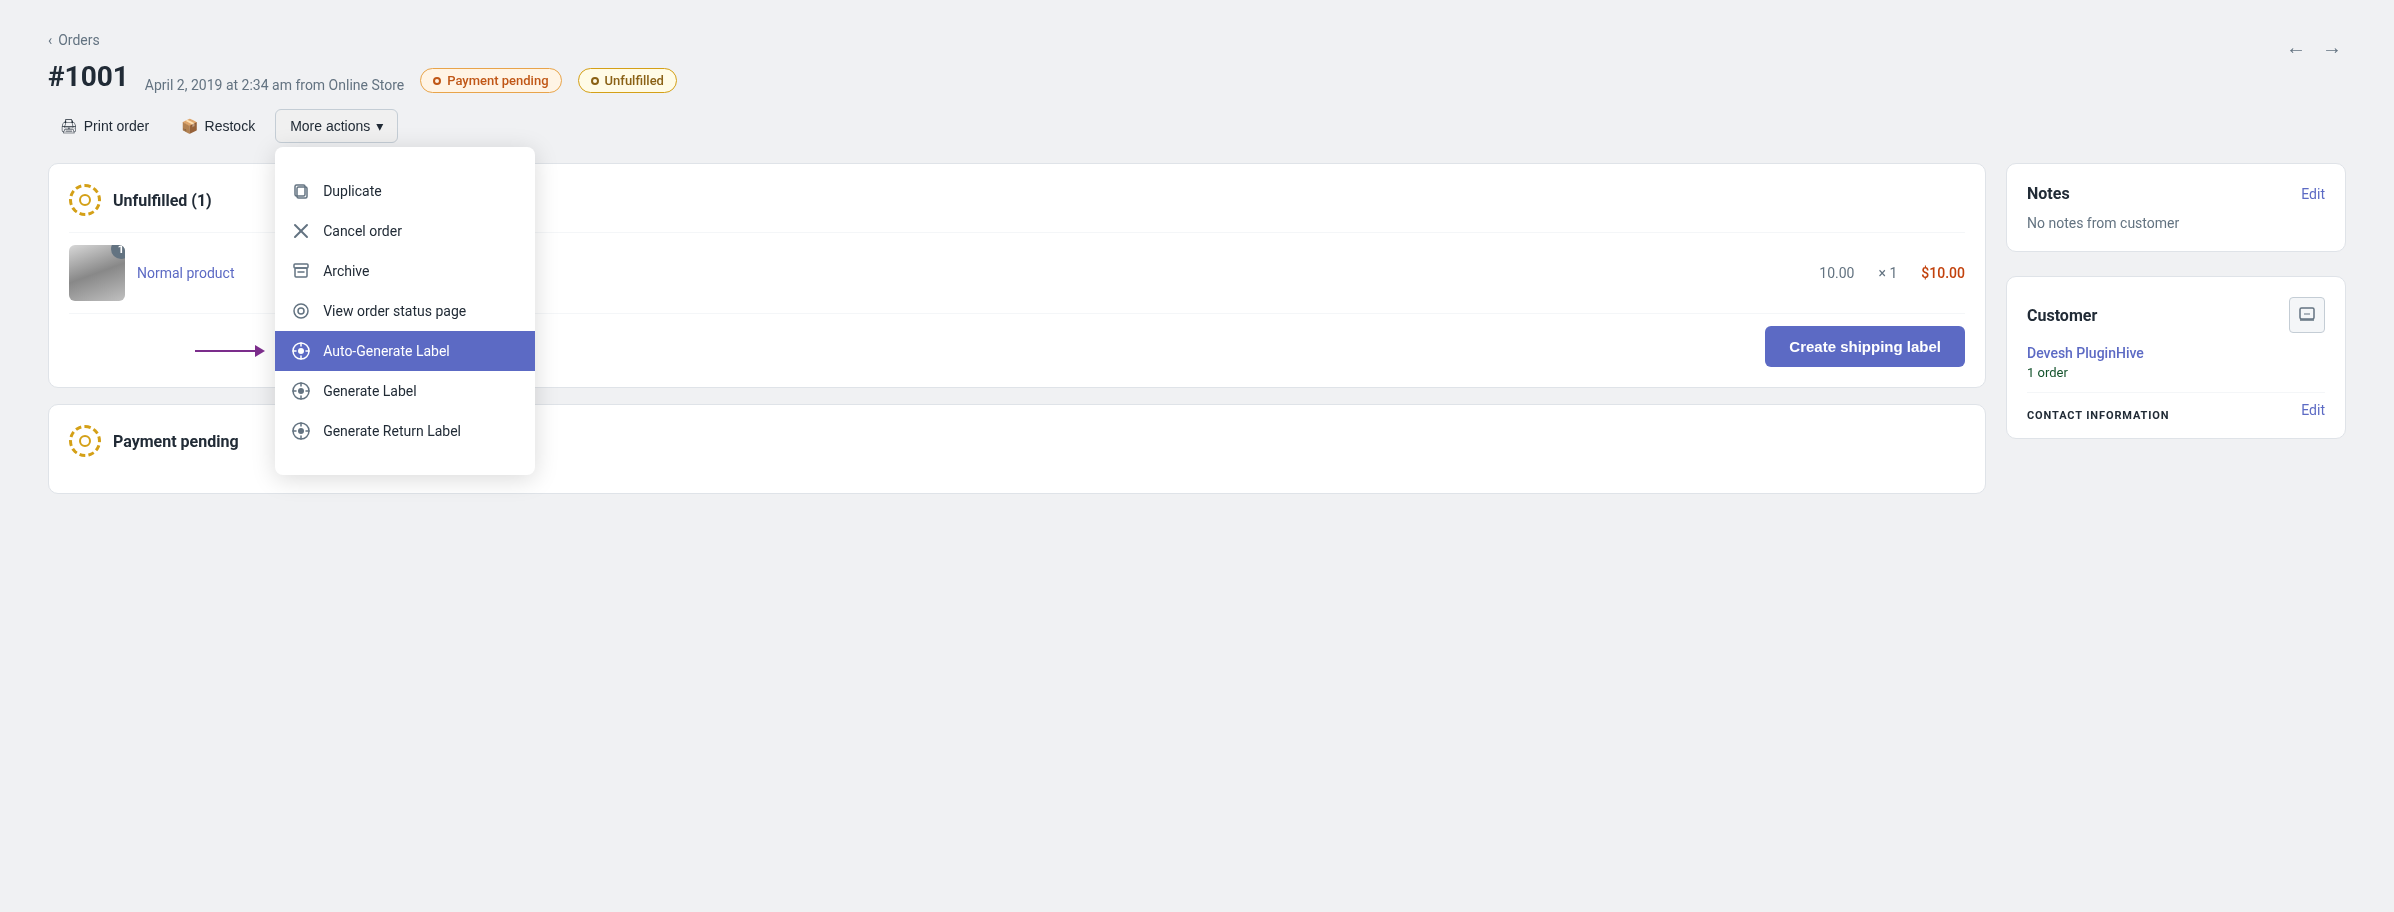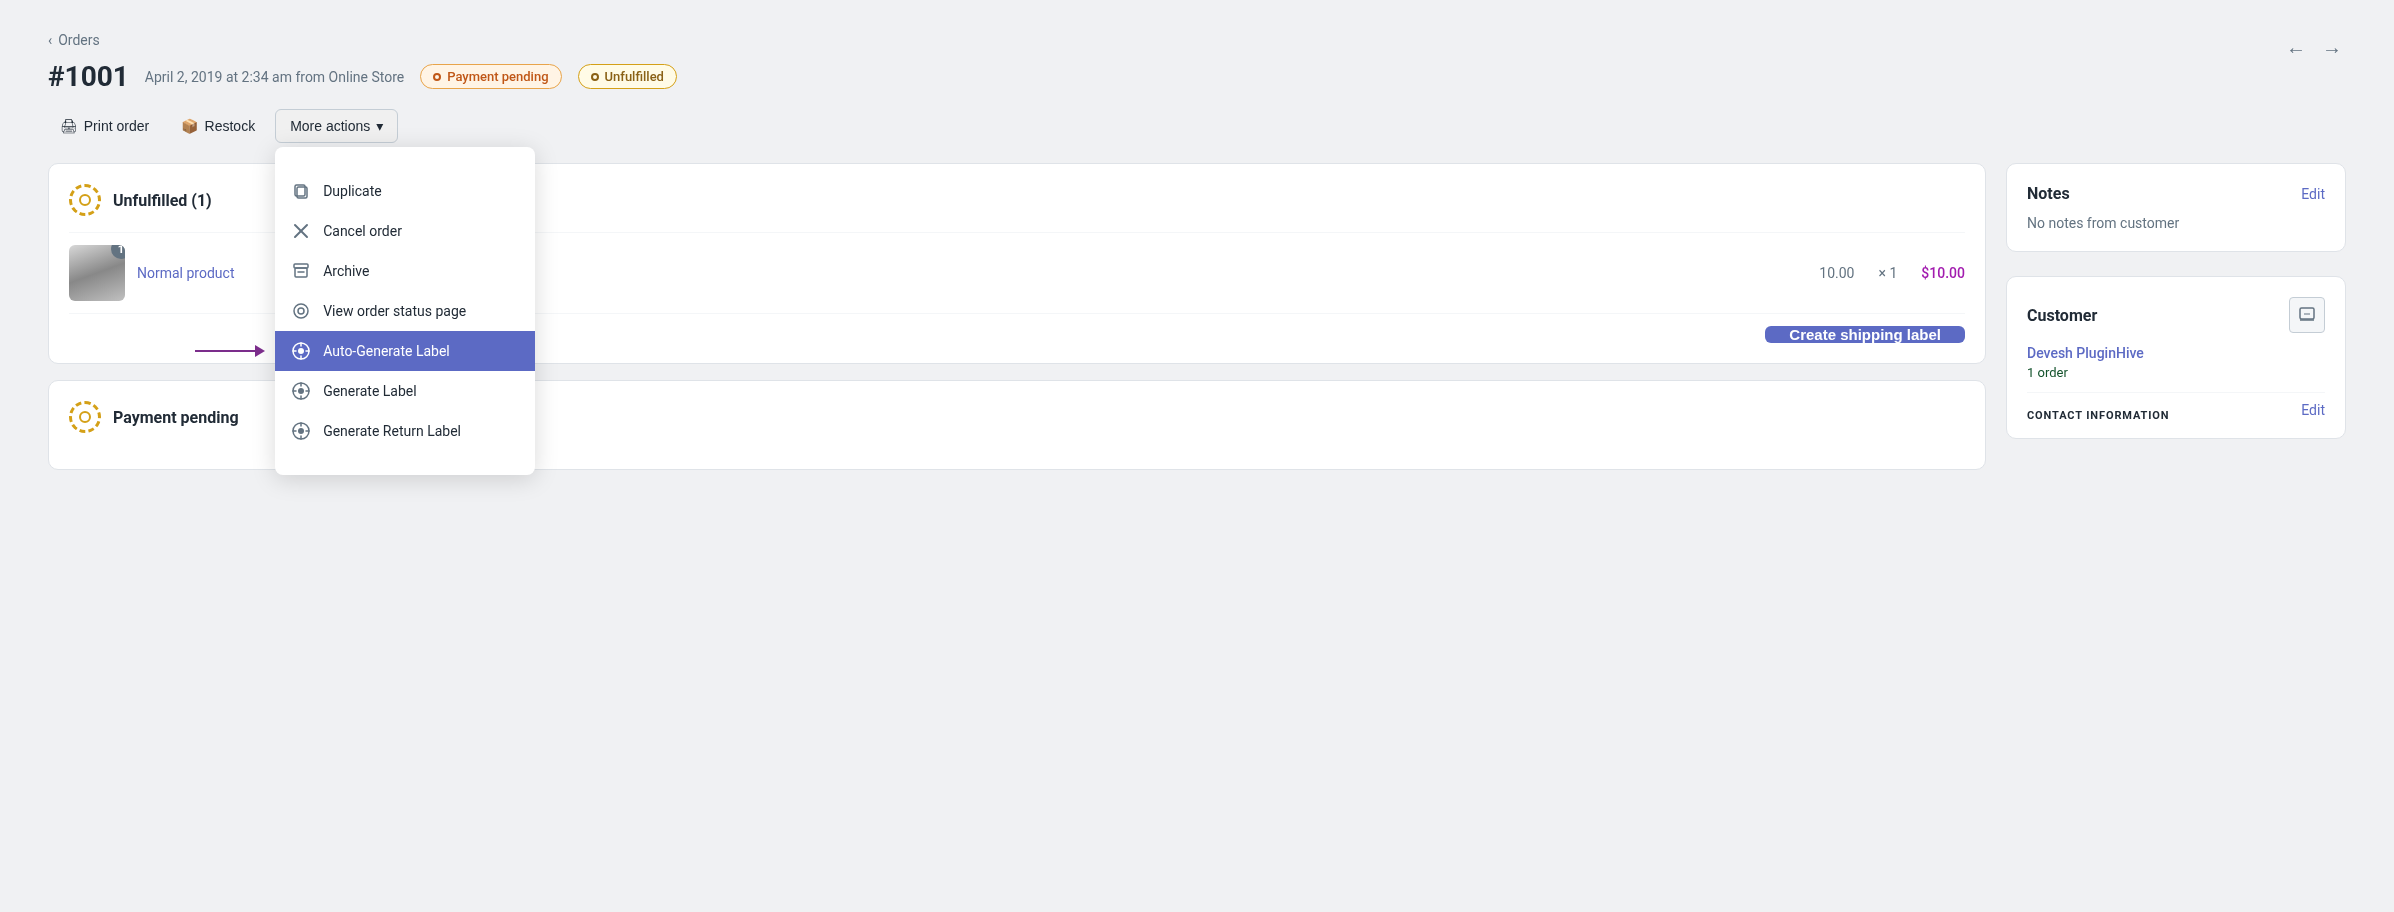--- a/index.html
+++ b/index.html
@@ -40,21 +40,21 @@
       background: none;
       border: none;
       cursor: pointer;
       color: #637381;
       font-size: 20px;
       padding: 4px;
     }
     
     .order-title-row {
       display: flex;
-      align-items: center;
+      align-items: flex-end;
       gap: 16px;
       margin-bottom: 16px;
       flex-wrap: wrap;
     }
     .order-number {
       font-size: 28px;
       font-weight: 700;
       color: #212b36;
     }
     .order-meta {
@@ -266,36 +266,36 @@
       font-size: 14px;
     }
     .product-price-area {
       margin-left: auto;
       display: flex;
       gap: 24px;
       font-size: 14px;
       color: #637381;
     }
     .product-total {
-      color: #a21caf;
+      color: #c2410c;
       font-weight: 500;
     }
     
     .fulfill-row {
       display: flex;
       justify-content: flex-end;
       padding-top: 12px;
       border-top: 1px solid #f4f6f8;
     }
     .create-shipping-btn {
       background: #5c6ac4;
       color: #fff;
       border: none;
       border-radius: 6px;
-      padding: 0 24px;
+      padding: 12px 24px;
       font-size: 15px;
       font-weight: 600;
       cursor: pointer;
     }
     
     .payment-card {
       background: #fff;
       border-radius: 10px;
       border: 1px solid #dfe3e8;
       padding: 20px;

